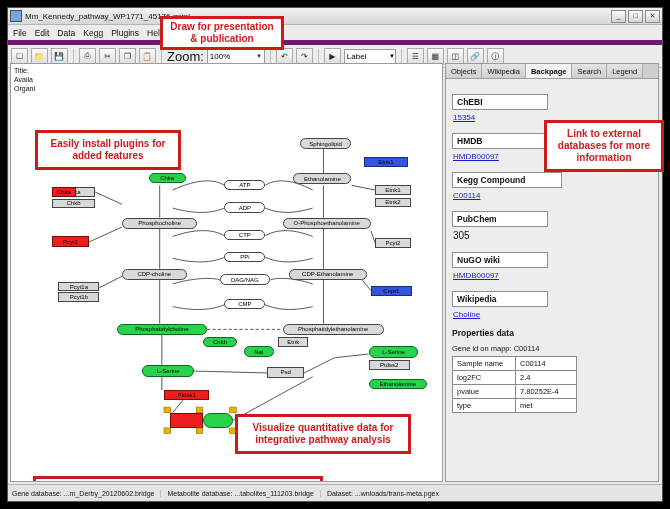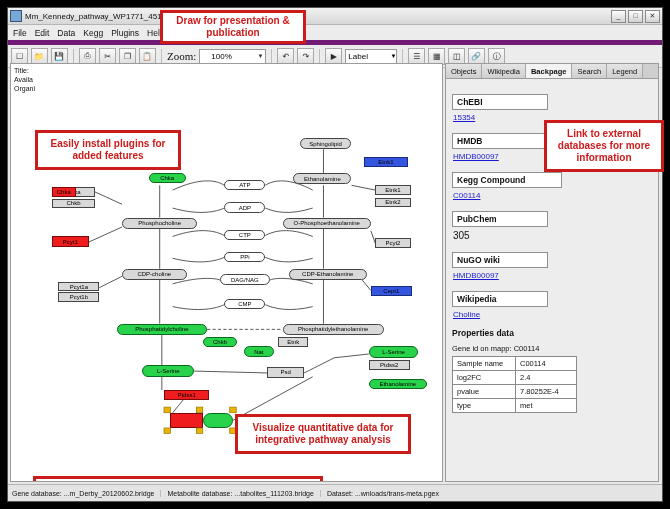--- a/index.html
+++ b/index.html
@@ -14,22 +14,22 @@
   .tb-btn{width:13px;height:11px;border:1px solid #8a8a8a;background:linear-gradient(#fdfdfd,#d3d3d3);font-size:7px;line-height:10px;text-align:center;color:#333;}
 
   
   .menubar{height:15px;background:#ececec;border-bottom:5px solid #701a75;display:flex;align-items:center;font-size:8.5px;color:#111;padding-left:3px;gap:4px;}
   .menubar span{padding:1px 2px;}
 
   
   .toolbar{height:22px;background:#ececec;border-bottom:1px solid #c0c0c0;display:flex;align-items:center;gap:3px;padding:0 3px;font-size:8px;position:relative;}
   .tbtn{width:15px;height:15px;border:1px solid #a9a9a9;background:linear-gradient(#fbfbfb,#dedede);display:flex;align-items:center;justify-content:center;font-size:8px;color:#2b2b2b;}
   .sep{width:1px;height:15px;background:#bdbdbd;margin:0 2px;}
-  .zoomlabel{font-size:11px;color:#111;font-family:Liberation Serif, serif;}
-  .zoombox{width:54px;height:13px;border:1px solid #9a9a9a;background:#fff;font-size:8px;display:flex;align-items:center;padding-left:11px;}
+  .zoomlabel{font-size:13px;color:#111;}
+  .zoombox{width:54px;height:13px;border:1px solid #9a9a9a;background:#fff;font-size:8px;display:flex;align-items:center;padding-left:2px;}
   .zoombox .arrow{margin-left:auto;font-size:6px;padding-right:2px;color:#333;}
   .labelbox{width:48px;height:13px;border:1px solid #9a9a9a;background:#fff;font-size:8px;display:flex;align-items:center;padding-left:2px;}
   .viscombo{position:absolute;right:6px;top:3px;width:84px;height:14px;border:1px solid #8d8d8d;background:#fff;font-size:8px;display:flex;align-items:center;padding-left:3px;color:#111;}
   .viscombo .arrow{margin-left:auto;font-size:6px;padding-right:3px;}
 
   
   .content{position:absolute;top:53px;left:0;right:0;bottom:17px;display:flex;}
   .canvaswrap{position:relative;flex:1;background:#fff;border:1px solid #9b9b9b;margin:2px;overflow:hidden;}
   .sidepanel{width:212px;margin:2px 3px 2px 0;border:1px solid #9b9b9b;background:#d7d7d7;display:flex;flex-direction:column;}
 
@@ -362,14 +362,14 @@
     </div>
   </div>
 
   <div class="statusbar">
     <span class="seg">Gene database: ...m_Derby_20120602.bridge</span>
     <span class="seg">Metabolite database: ...tabolites_111203.bridge</span>
     <span>Dataset: ...wnloads/trans-meta.pgex</span>
   </div>
 </div>
 
-<div class="callout" style="left:160px;top:10px;width:146px;height:34px;">Draw for presentation &amp; publication</div>
+<div class="callout" style="left:160px;top:16px;width:124px;height:34px;">Draw for presentation &amp; publication</div>
 <div class="callout" style="left:544px;top:120px;width:120px;height:52px;">Link  to external databases  for more information</div>
 
 </body></html>

